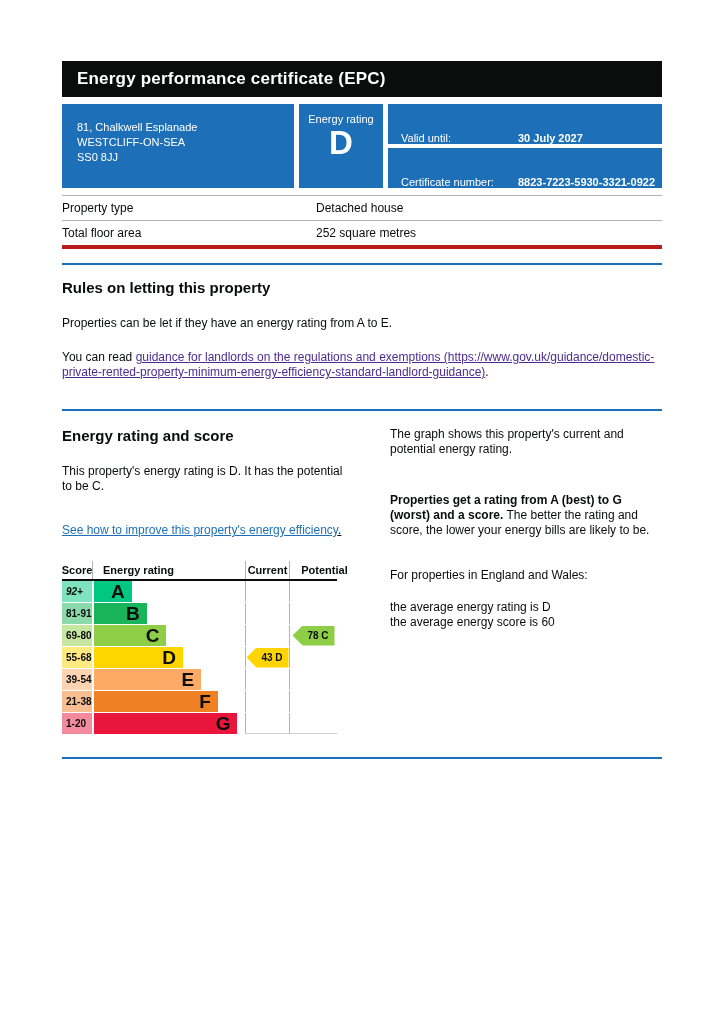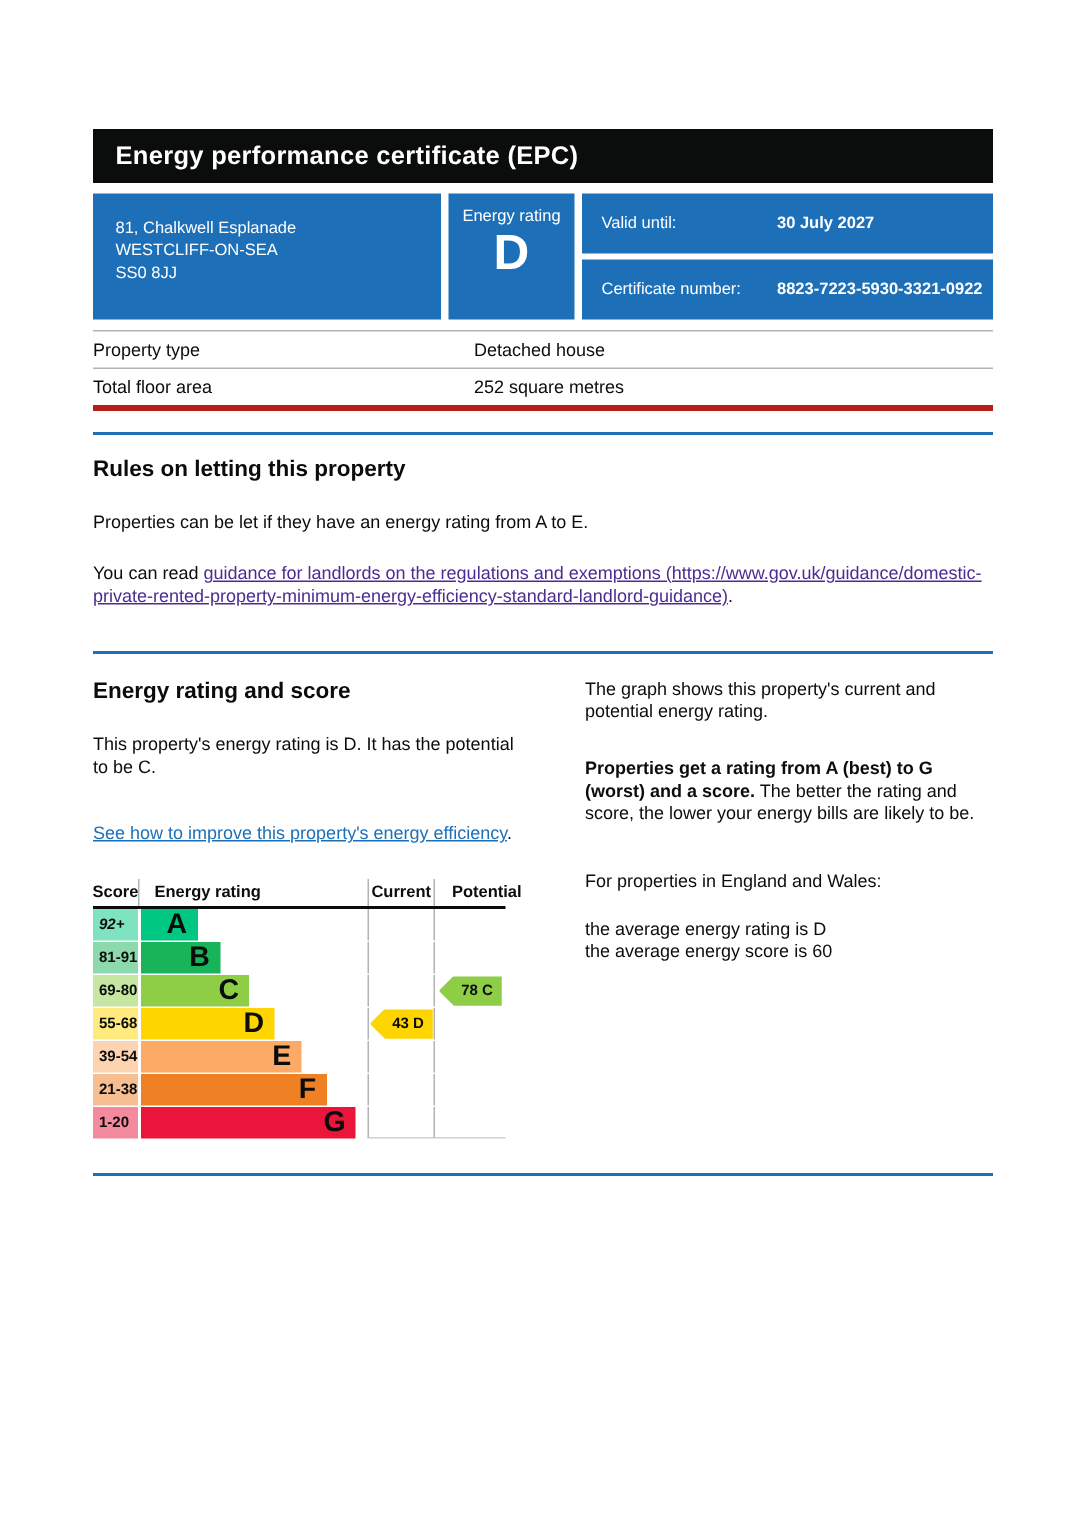--- a/index.html
+++ b/index.html
@@ -1,33 +1,33 @@
 <!DOCTYPE html>
 <html><head>
 <meta charset="utf-8">
 <style>
   * { margin:0; padding:0; box-sizing:border-box; }
   html,body { background:#ffffff; }
   body { font-family:"Liberation Sans", sans-serif; color:#0b0c0c; }
   .page { position:relative; width:724px; height:1024px; background:#ffffff; overflow:hidden; }
-  .content { position:absolute; left:62px; top:86px; width:600px; }
+  .content { position:absolute; left:62px; top:61px; width:600px; }
 
   
   .h1bar { background:#0b0c0c; color:#ffffff; height:36px; display:flex; align-items:center;
            padding-left:15px; font-size:17px; font-weight:bold; margin-bottom:7px; letter-spacing:0.2px; }
 
   
   .summary { display:flex; gap:5px; height:84px; margin-bottom:7px; }
   .bluebox { background:#1d70b8; color:#ffffff; }
   .addr-box { width:232px; padding:16px 0 0 15px; font-size:11px; line-height:15px; }
   .rating-box { width:84px; text-align:center; padding-top:9px; }
   .rating-box .lbl { font-size:11px; }
   .rating-box .big { font-size:33px; font-weight:bold; line-height:36px; }
   .validity { flex:1; display:flex; flex-direction:column; gap:4px; }
-  .validity-row { flex:1; display:flex; align-items:center; font-size:11px; padding-left:13px; background:#1d70b8; color:#fff; }
+  .validity-row { flex:1; display:flex; align-items:flex-end; font-size:11px; padding-left:13px; background:#1d70b8; color:#fff; }
   .validity-label { width:117px; }
   .validity-value { font-weight:bold; }
 
   
   .facts { font-size:12px; border-bottom:4px solid #b91c1c; }
   .facts-row { display:flex; align-items:center; height:25px; border-top:1px solid #b1b4b6; }
   .facts-label { width:254px; }
 
   .rule-blue { height:2px; background:#1d70b8; }
   .rule-1 { margin-top:14px; }
@@ -38,22 +38,22 @@
   .para { font-size:12px; line-height:15px; margin-top:20px; }
   a { cursor:pointer; }
   .link-purple { color:#4c2c92; text-decoration:underline; }
   .link-blue { color:#1d70b8; text-decoration:underline; }
 
   
   .cols { display:flex; align-items:flex-start; margin-top:16px; }
   .col-left { width:283px; }
   .col-right { width:272px; margin-left:45px; }
   .col-left h2, .col-right .para:first-child { margin-top:0; }
-  .mt29 { margin-top:29px; }
-  .mt27 { margin-top:23px; }
+  .mt29 { margin-top:29px;text-decoration:underline; }
+  .mt27 { margin-top:36px; }
   .mt30 { margin-top:30px; }
   .mt17 { margin-top:17px; }
 
   
   .chart { width:275px; margin-top:23px; }
   .chart-header { display:flex; height:20px; border-bottom:2px solid #0b0c0c; font-size:11px; font-weight:bold; }
   .ch-cell { display:flex; align-items:center; }
   .ch-score { width:30px; justify-content:center; }
   .ch-rating { width:153px; padding-left:10px; border-left:1px solid #b1b4b6; }
   .ch-cur { width:44px; border-left:1px solid #b1b4b6; justify-content:center; }

